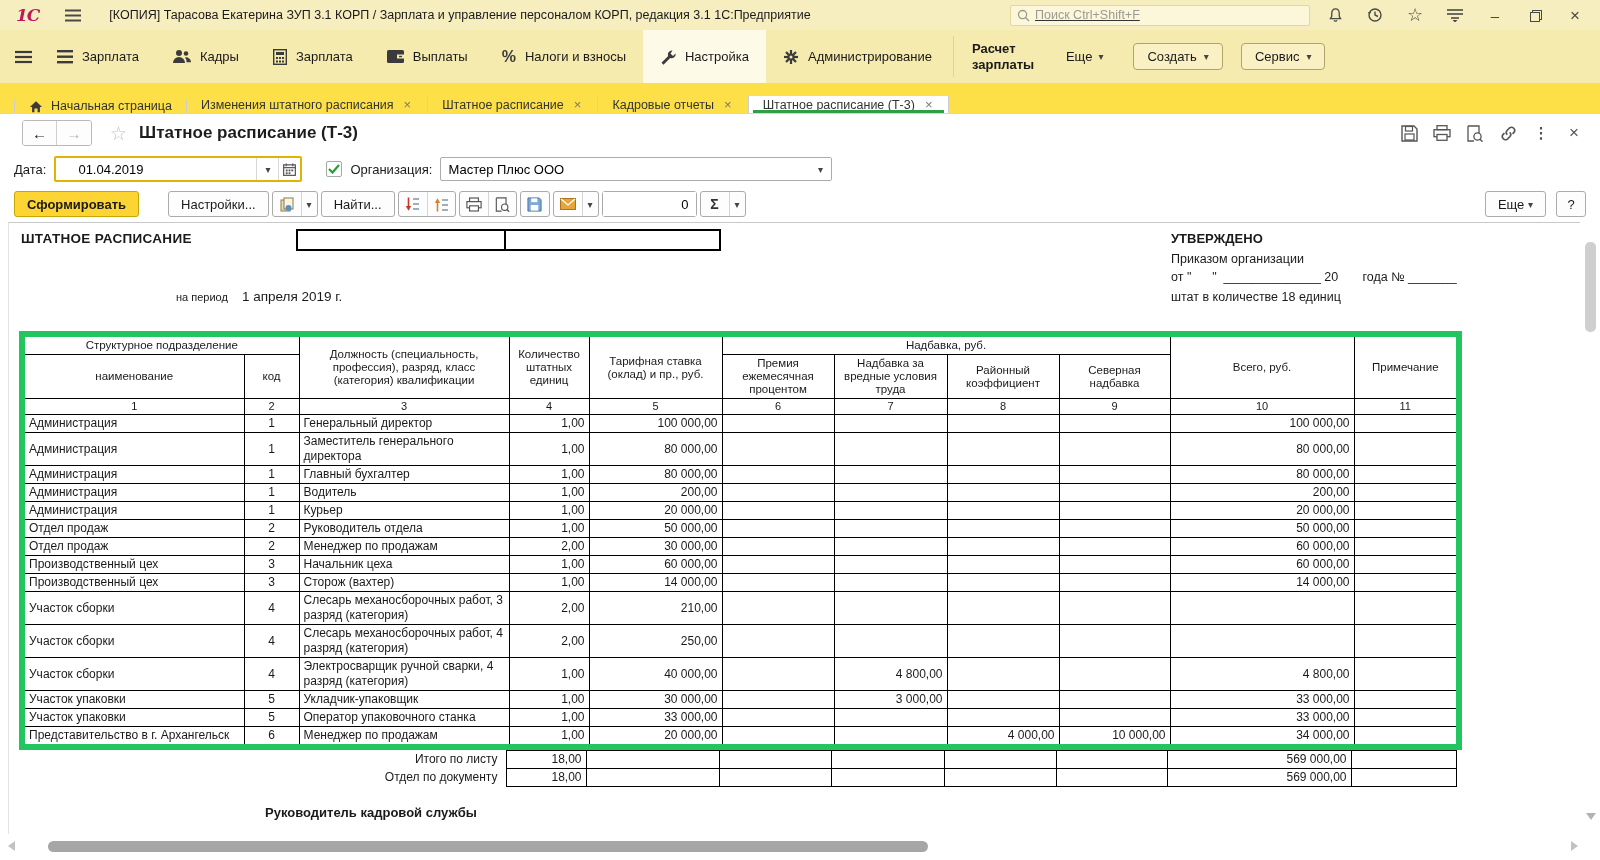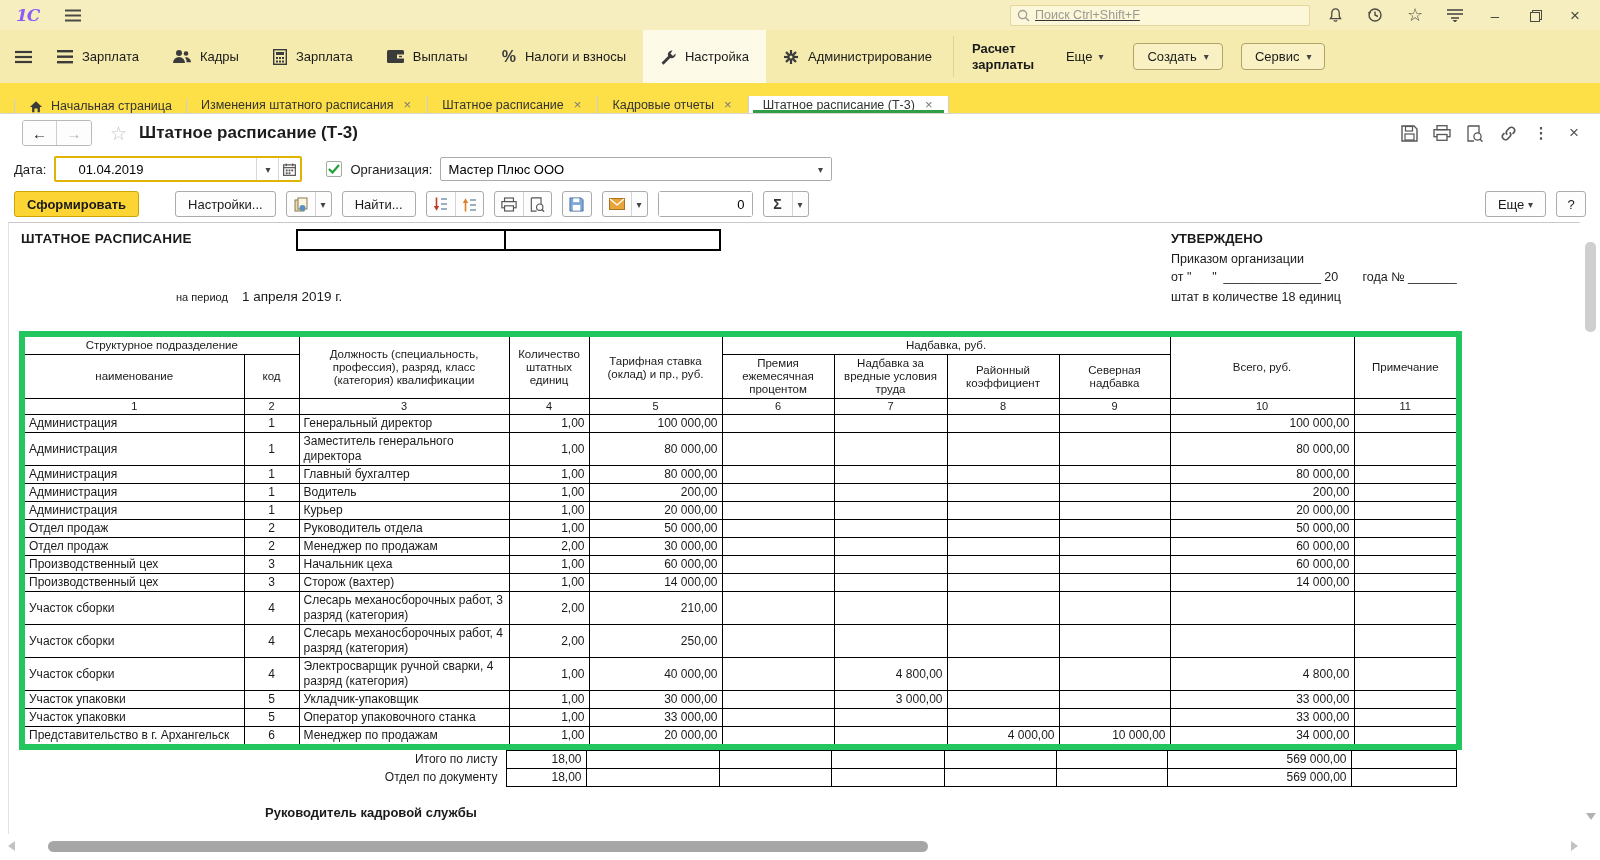--- a/index.html
+++ b/index.html
@@ -2,21 +2,21 @@
 <html><head>
 <meta charset="utf-8">
 <style>
   * { box-sizing: border-box; margin:0; padding:0; }
   html,body { width:1600px; height:860px; overflow:hidden; }
   body { font-family:"Liberation Sans", sans-serif; background:#fff; color:#1a1a1a; position:relative; }
   svg { display:block; }
 
   
   .titlebar { height:30px; background:#f7eec0; display:flex; align-items:center; padding:0 10px; gap:10px; }
-  .logo { color:#8b5cf6; font-weight:bold; font-size:17px; font-family:"DejaVu Serif", serif; font-style:italic; letter-spacing:-1px; padding-left:6px; }
+  .logo { color:#be185d; font-weight:bold; font-size:17px; font-family:"DejaVu Serif", serif; font-style:italic; letter-spacing:-1px; padding-left:6px; }
   .tb-burger { margin-left:16px; cursor:pointer; }
   .tb-title { font-size:12.5px; color:#1a1a1a; margin-left:18px; white-space:nowrap; overflow:hidden; }
   .searchbox { margin-left:auto; width:300px; height:21px; background:#fdf7da; border:1px solid #e4d79c; border-radius:2px; display:flex; align-items:center; padding:0 6px; gap:5px; }
   .searchbox input { border:none; outline:none; background:transparent; font-size:12.5px; width:100%; color:#333; font-family:"Liberation Sans",sans-serif;text-decoration:underline; }
   .searchbox input::placeholder { color:#9a9a90; }
   .tb-ico { width:30px; height:24px; display:flex; align-items:center; justify-content:center; cursor:pointer; color:#4a4a44; }
   .win-restore { width:10px; height:10px; position:relative; }
   .win-restore:before { content:""; position:absolute; left:2px; top:0; width:8px; height:8px; border:1.4px solid #4a4a44; }
   .win-restore:after { content:""; position:absolute; left:0; top:2px; width:8px; height:8px; border:1.4px solid #4a4a44; background:#f7eec0; }
   .glyph { font-size:15px; line-height:1; color:#4a4a44; }
@@ -54,21 +54,21 @@
   
   .filterrow { height:34px; display:flex; align-items:center; padding:0 14px; background:#fff; font-size:13px; }
   .date-group { display:flex; align-items:center; margin-left:8px; border:2px solid #e0b400; border-radius:2px; height:26px; background:#fff; }
   .date-group input { width:200px; border:none; outline:none; font-size:13px; padding:0 22px; font-family:"Liberation Sans",sans-serif; }
   .dg-btn { width:22px; height:100%; display:flex; align-items:center; justify-content:center; border-left:1px solid #d8d8d8; cursor:pointer; color:#555; background:#fff; }
   .chk { width:16px; height:16px; border:1px solid #9fae9f; border-radius:2px; background:#fff; margin:0 8px 0 24px; display:flex; align-items:center; justify-content:center; cursor:pointer; }
   .combo { display:flex; align-items:center; margin-left:8px; border:1px solid #ababab; border-radius:2px; height:24px; background:#fff; width:392px; }
   .combo input { flex:1; border:none; outline:none; font-size:13px; padding:0 7px; font-family:"Liberation Sans",sans-serif; }
 
   
-  .toolbarrow { height:36px; display:flex; align-items:center; padding:0 14px; gap:10px; background:#fff; }
+  .toolbarrow { height:36px; display:flex; align-items:center; padding:0 14px; gap:3px; background:#fff; }
   .btn { height:26px; border:1px solid #ababab; border-radius:3px; background:#fdfdfd; display:flex; align-items:center; justify-content:center; padding:0 12px; font-size:13px; cursor:pointer; }
   .btn-primary { background:#fcd535; border:1px solid #c9a602; font-weight:bold; }
   .icon-group { display:flex; border:1px solid #ababab; border-radius:3px; overflow:hidden; height:26px; background:#fdfdfd; }
   .icon-group .ib { width:28px; display:flex; align-items:center; justify-content:center; cursor:pointer; }
   .icon-group .ib + .ib { border-left:1px solid #d4d4d4; }
   .icon-group .ib.dd { width:16px; }
   .counter { width:95px; height:26px; border:1px solid #ababab; border-radius:3px; }
   .counter input { width:100%; height:100%; border:none; outline:none; text-align:right; font-size:13px; padding:0 7px; font-family:"Liberation Sans",sans-serif; }
   .tb-right { margin-left:auto; display:flex; gap:10px; }
 
@@ -118,20 +118,21 @@
   <span class="logo">1С</span>
   <span class="tb-burger">
     <svg width="16" height="13" viewBox="0 0 16 13">
         <g stroke="#4a4a44" stroke-width="2">
           <line x1="0" y1="1.5" x2="16" y2="1.5"></line>
           <line x1="0" y1="6.5" x2="16" y2="6.5"></line>
           <line x1="0" y1="11.5" x2="16" y2="11.5"></line>
         </g>
       </svg>
   </span>
+  <span class="tb-title">[КОПИЯ] Тарасова Екатерина ЗУП 3.1 КОРП / Зарплата и управление персоналом КОРП, редакция 3.1 1С:Предприятие</span>
   <div class="searchbox">
     <span>
       <svg width="13" height="13" viewBox="0 0 14 14">
           <circle cx="6" cy="6" r="4.4" fill="none" stroke="#9a9a90" stroke-width="1.4"></circle>
           <line x1="9.4" y1="9.4" x2="13" y2="13" stroke="#9a9a90" stroke-width="1.4"></line>
         </svg>
     </span>
     <input placeholder="Поиск Ctrl+Shift+F" style="">
   </div>
   <span class="tb-ico">

